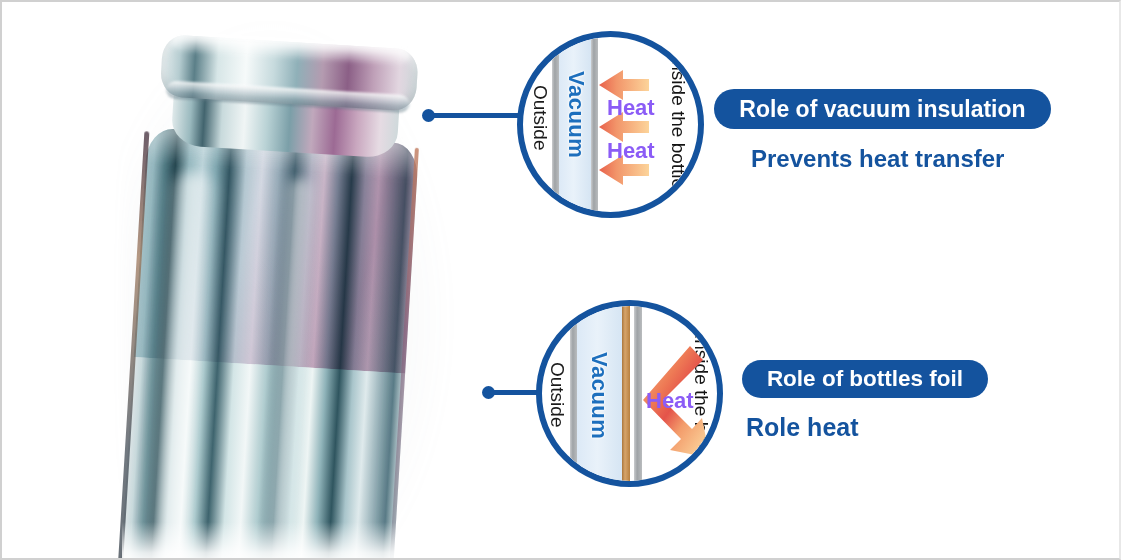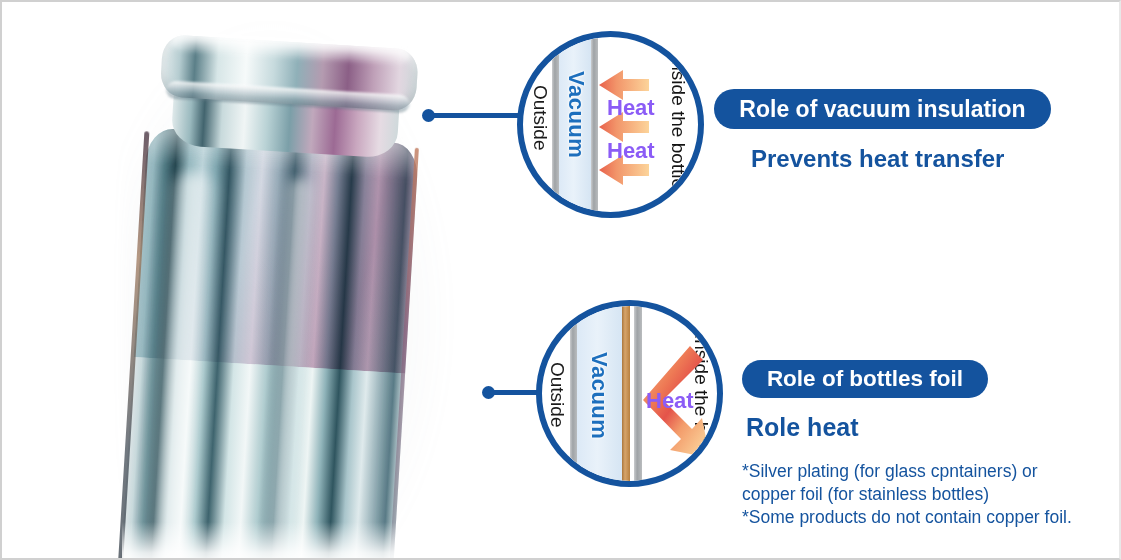--- a/index.html
+++ b/index.html
@@ -434,17 +434,14 @@
 
       <span class="heat-word" style="left:104px; top:82px;">Heat</span>
     </div>
   </div>
 
   <div class="pill" style="left:712px; top:87px; width:337px; height:40px; font-size:23px;">Role of vacuum insulation</div>
   <div class="headline" style="left:729px; top:143px; font-size:24px;margin-left:20px;">Prevents heat transfer</div>
 
   <div class="pill" style="left:740px; top:358px; width:246px; height:38px; font-size:22.5px;">Role of bottles foil</div>
   <div class="headline" style="left:744px; top:411px; font-size:25px;">Role heat</div>
-  <div class="note" style="left:740px; top:458px; width:360px;">*Silver plating (for glass cpntainers) or
-copper foil (for stainless bottles)
-*Some products do not contain copper foil.</div>
 
 </div>
 
 </body></html>

